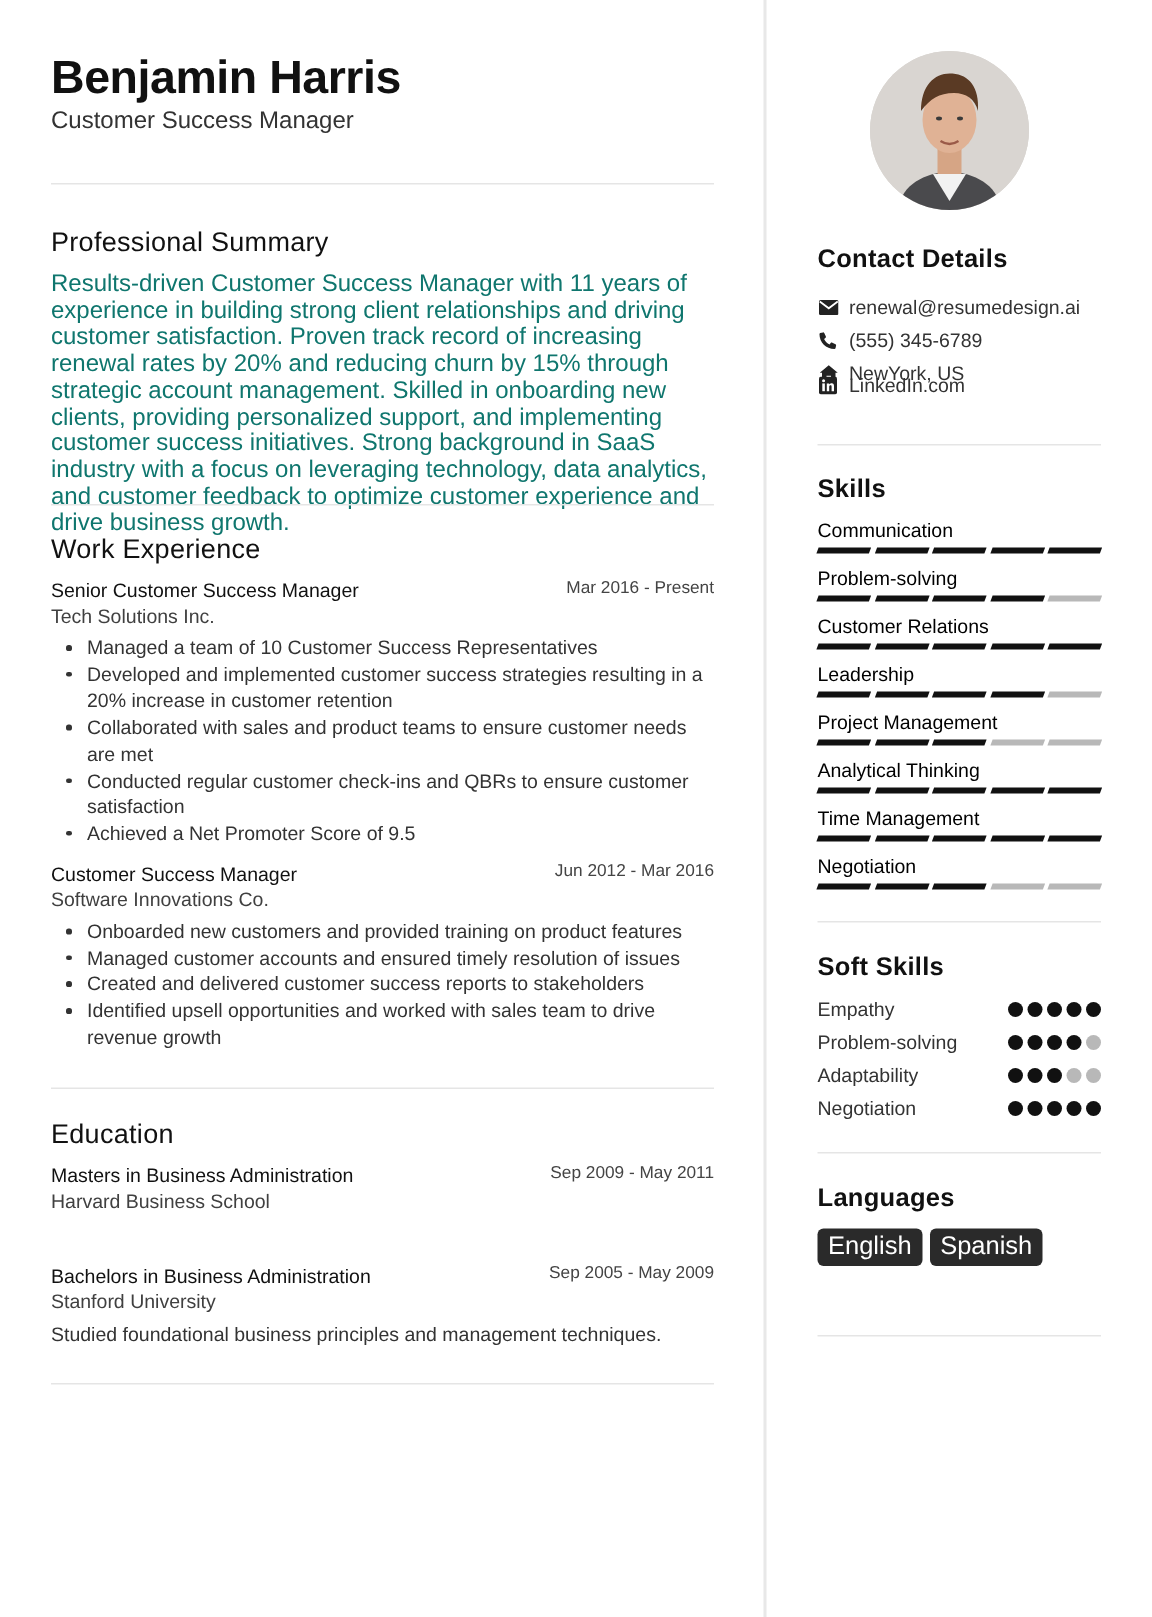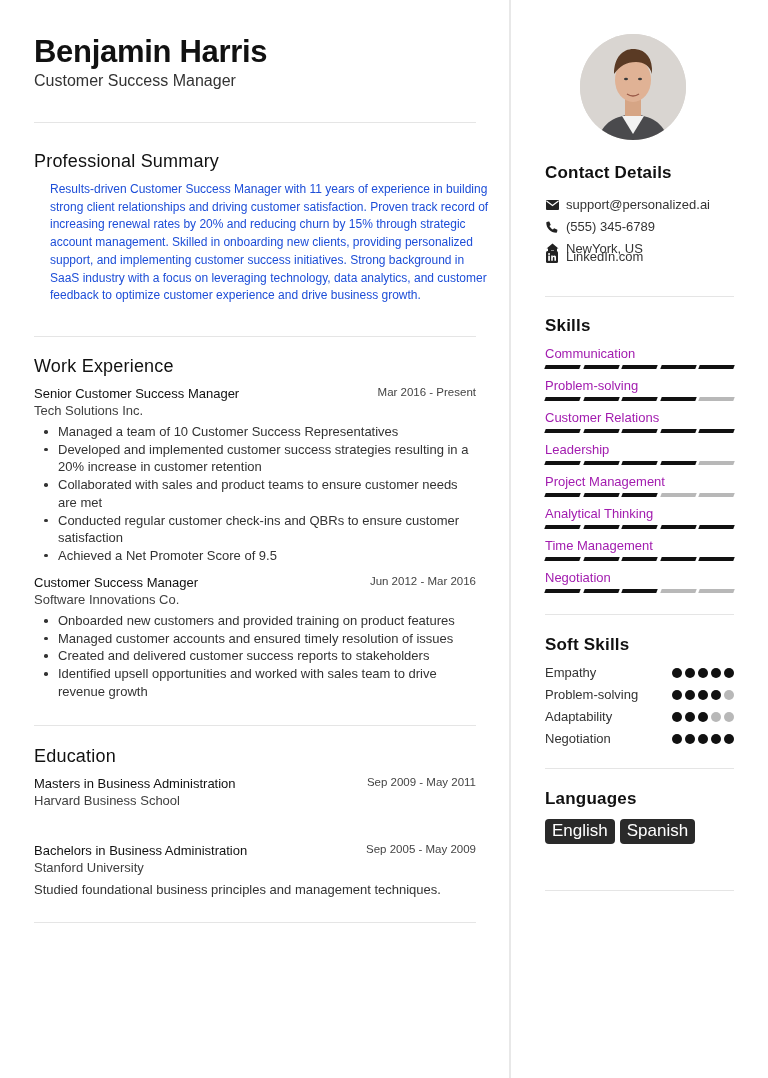--- a/index.html
+++ b/index.html
@@ -7,41 +7,41 @@
   body { font-family: "Liberation Sans", "DejaVu Sans", sans-serif; color: #222; position: relative; }
 
   .left { position: absolute; left: 34px; top: 0; width: 442px; }
   .divider-v { position: absolute; left: 509px; top: 0; width: 2px; height: 1078px; background: #e8e8e8; }
 
   .name { position: absolute; top: 34px; font-size: 31px; font-weight: 700; color: #111; letter-spacing: -0.3px; white-space: nowrap; }
   .title { position: absolute; top: 72px; font-size: 16px; color: #333; white-space: nowrap; }
   .hr { position: absolute; left: 0; width: 442px; height: 1px; background: #e5e5e5; }
 
   .section-title { position: absolute; font-size: 18px; font-weight: 400; color: #111; letter-spacing: 0.2px; white-space: nowrap; }
-  .para { position: absolute; font-size: 12px; line-height: 17.7px; color: #1d4ed8; margin-left: 16px; }
+  .para { position: absolute; font-size: 16px; line-height: 17.7px; color: #0f766e; }
 
   .job { position: absolute; left: 0; width: 442px; }
   .job-title { font-size: 13px; font-weight: 400; color: #111; }
   .job-date { position: absolute; right: 0; top: 0; font-size: 11.5px; color: #444; }
   .job-company { font-size: 13px; color: #404040; margin-top: 2px; }
   .bullets { list-style: none; margin-top: 5px; }
   .bullets li { position: relative; padding-left: 24px; font-size: 13px; line-height: 17.7px; color: #333; }
   .bullets li::before { content: ""; position: absolute; left: 10px; top: 7px; width: 3.5px; height: 3.5px; border-radius: 50%; background: #333; }
 
   .edu-desc { font-size: 13px; color: #333; margin-top: 7px; }
 
   .photo { position: absolute; left: 580px; top: 34px; width: 106px; height: 106px; border-radius: 50%; overflow: hidden; background: #d8d4d0; }
 
   .r-title { position: absolute; left: 545px; font-size: 17px; font-weight: 700; color: #111; white-space: nowrap; letter-spacing: 0.2px; }
   .contact-row { position: absolute; left: 545px; display: flex; align-items: center; font-size: 13px; color: #333; white-space: nowrap; }
   .contact-row .ic { width: 14px; height: 14px; margin-right: 7px; display: inline-flex; align-items: center; justify-content: center; }
   .r-hr { position: absolute; left: 545px; width: 189px; height: 1px; background: #e5e5e5; }
 
   .skill { position: absolute; left: 545px; width: 189px; }
-  .skill-label { font-size: 13px; color: #a21caf; }
+  .skill-label { font-size: 13px; color: #000000; }
   .bar-row { display: flex; gap: 4px; margin-top: 4px; height: 5px; }
   .seg { flex: 1; height: 4px; transform: skewX(-20deg); background: #111; }
   .seg.off { background: #b8b8b8; }
 
   .soft { position: absolute; left: 545px; width: 189px; display: flex; justify-content: space-between; align-items: center; font-size: 13px; color: #333; }
   .dots { display: flex; gap: 3px; }
   .dot { width: 10px; height: 10px; border-radius: 50%; background: #111; }
   .dot.off { background: #b8b8b8; }
 
   .langs { position: absolute; left: 545px; top: 819px; display: flex; gap: 5px; }
@@ -122,21 +122,21 @@
 
 <div class="r-title" style="top:163px">Contact Details</div>
 
 <div class="contact-row" style="top:197px">
   <span class="ic">
     <svg width="13" height="10" viewBox="0 0 13 10">
         <rect x="0" y="0" width="13" height="10" rx="1" fill="#222"></rect>
         <path d="M0.5 1 L6.5 5.5 L12.5 1" stroke="#fff" stroke-width="1.2" fill="none"></path>
       </svg>
   </span>
-  <span>support@personalized.ai</span>
+  <span>renewal@resumedesign.ai</span>
 </div>
 <div class="contact-row" style="top:219px">
   <span class="ic">
     <svg width="12" height="12" viewBox="0 0 12 12">
         <path d="M11 8.5 L8.6 7.4 C8.3 7.3 8 7.4 7.8 7.6 L7 8.6 C5.4 7.8 4.2 6.6 3.4 5 L4.4 4.2 C4.6 4 4.7 3.7 4.6 3.4 L3.5 1 C3.3 0.7 3 0.5 2.7 0.6 L0.8 1 C0.5 1.1 0.3 1.4 0.3 1.7 C0.3 7.3 4.7 11.7 10.3 11.7 C10.6 11.7 10.9 11.5 11 11.2 L11.4 9.3 C11.5 9 11.3 8.7 11 8.5 Z" fill="#222"></path>
       </svg>
   </span>
   <span>(555) 345-6789</span>
 </div>
 <div class="contact-row" style="top:241px">

